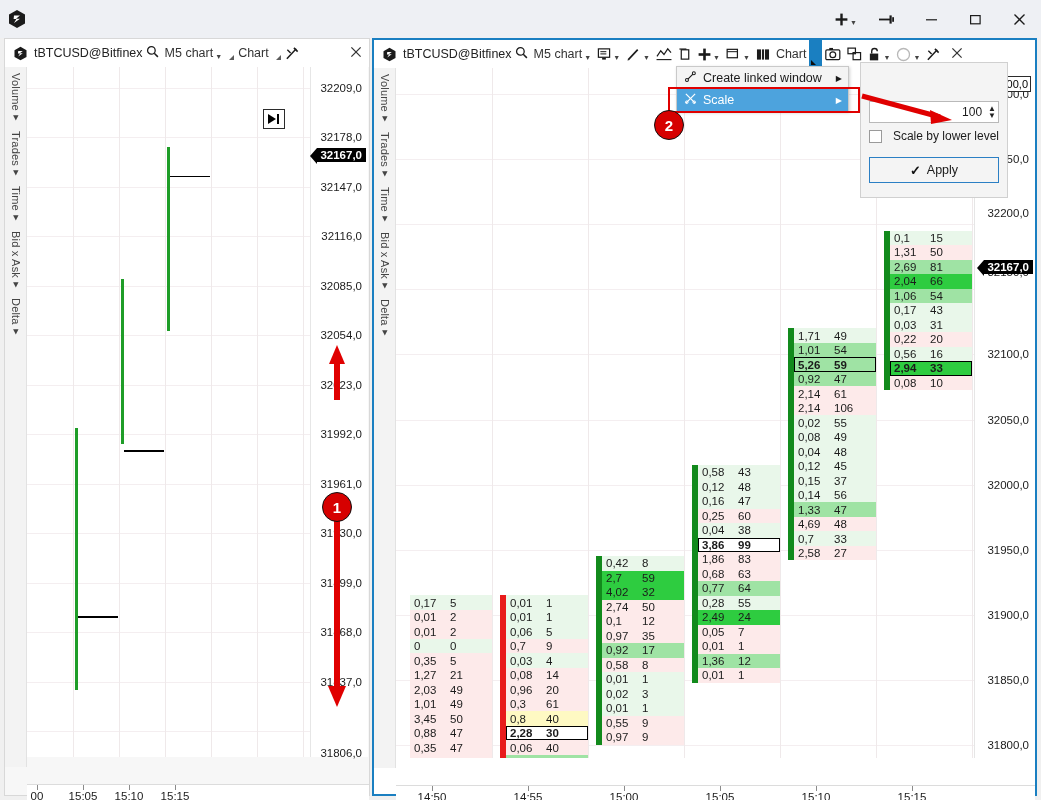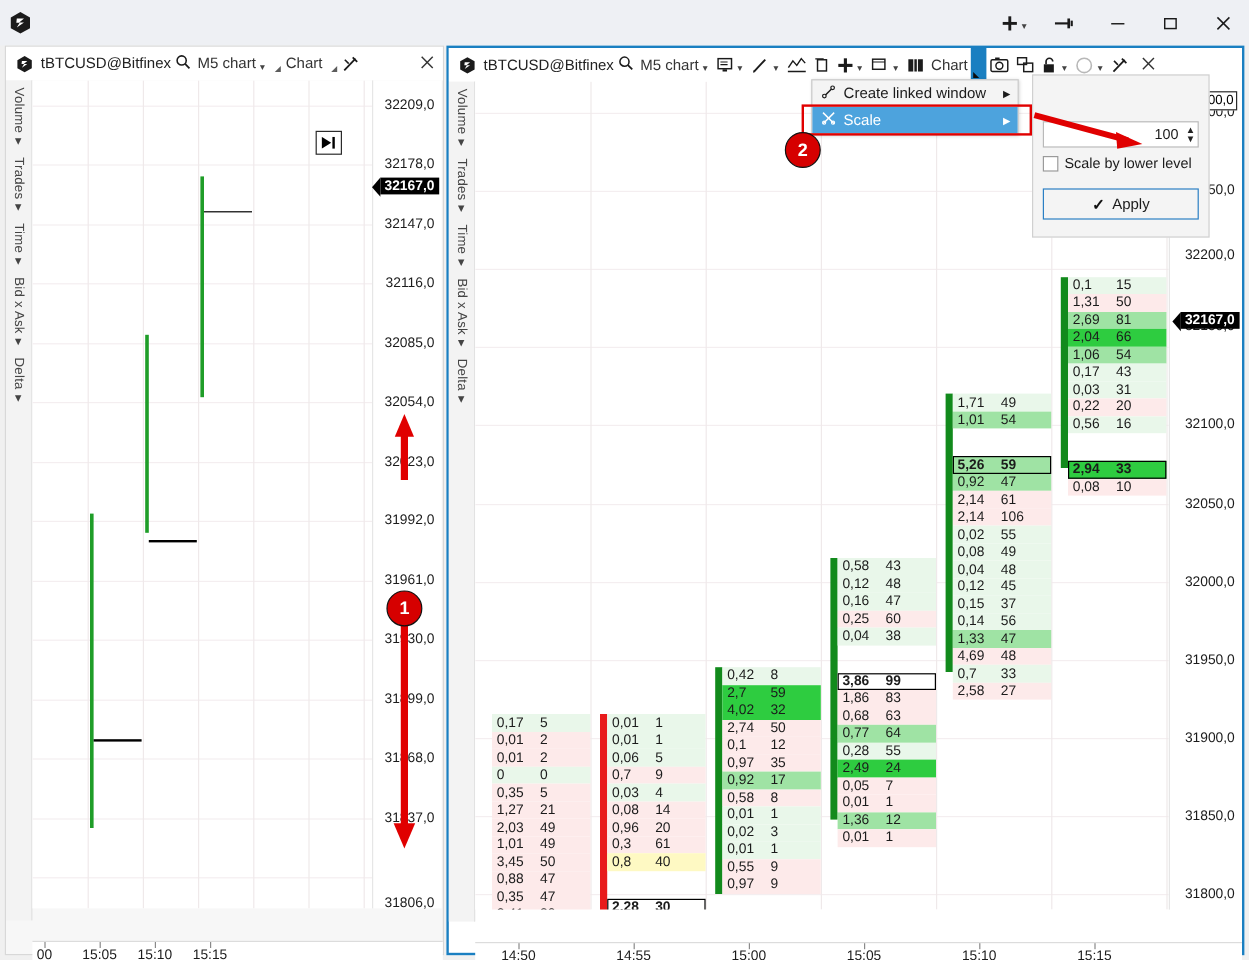--- a/index.html
+++ b/index.html
@@ -113,21 +113,21 @@
   }
 
   
   .ccol { position:absolute; }
   .crow {
     position:relative; display:flex; align-items:center;
     height:14.5px; font-size:11.5px; color:#1b1b1b; white-space:nowrap;
   }
   .cv { width:40px; padding-left:4px; }
   .cn { width:38px; }
-  .crow.sel { outline:1.5px solid #000; outline-offset:-1px; z-index:3; font-weight:bold;margin-top:23px; }
+  .crow.sel { outline:1.5px solid #000; outline-offset:-1px; z-index:3; font-weight:bold; }
   .cbar { position:absolute; left:-6px; top:0; bottom:0; width:6px; background:#128a1c; }
   .cbar.red { background:#e81b1b; }
 
   
   #ctxmenu {
     position:absolute; left:676px; top:66px; width:173px;
     background:#f4f4f4; border:1px solid #c9c9c9; z-index:60;
     box-shadow:1px 1px 3px rgba(0,0,0,.18);
   }
   .mi { display:flex; align-items:center; height:22px; font-size:12.5px; color:#1b1b1b; position:relative; }
@@ -144,21 +144,21 @@
     position:absolute; left:860px; top:62px; width:148px; height:136px;
     background:#f4f4f4; border:1px solid #d0d0d0; z-index:55;
     padding:38px 8px 0 8px;
   }
   #spin {
     height:22px; background:#fff; border:1px solid #b9b9b9;
     display:flex; align-items:center; justify-content:flex-end; padding-right:2px;
     font-size:12px;
   }
   .spin-arrows { display:flex; flex-direction:column; margin-left:6px; line-height:7px; font-size:8px; color:#222; }
-  #chkrow { display:flex; align-items:center; margin-top:6px; font-size:12px; }
+  #chkrow { display:flex; align-items:center; margin-top:6px; font-size:12px;justify-content:space-between; }
   #chkbox { width:13px; height:13px; border:1px solid #9a9a9a; background:#fff; margin-right:5px; }
   #applybtn {
     margin-top:14px; height:26px; background:#f4f4f4; border:1px solid #2b7fc4;
     display:flex; align-items:center; justify-content:center; gap:6px; font-size:12.5px;
   }
   .chk { color:#111; font-size:13px; font-weight:bold; }
 
   
   .annot { position:absolute; z-index:70; pointer-events:none; }
   .badge {

